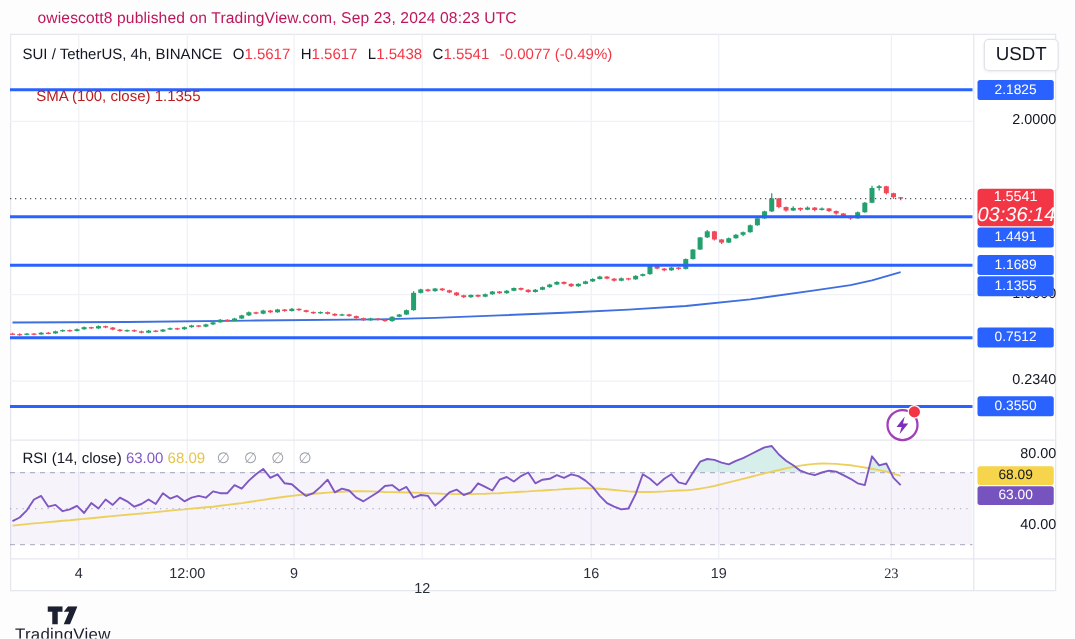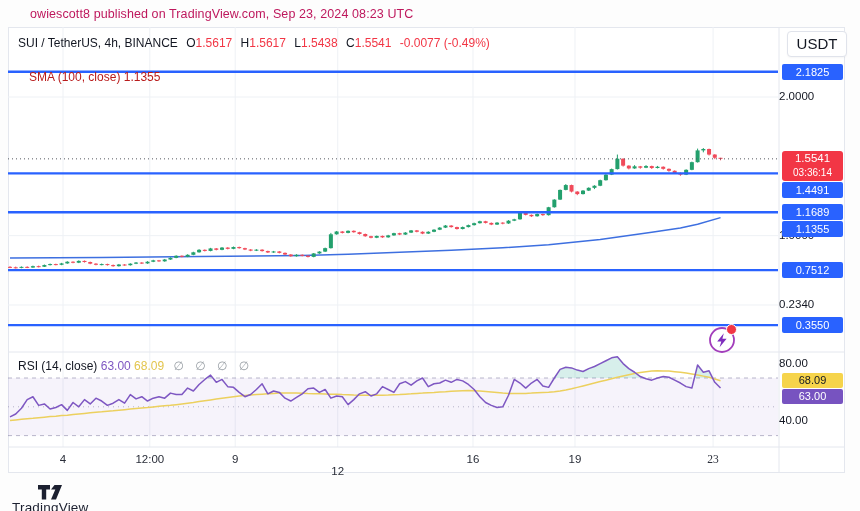--- a/index.html
+++ b/index.html
@@ -10,26 +10,26 @@
   .legend{position:absolute;left:18px;top:36px;font-size:12px;color:#131722;white-space:nowrap;}
   .legend .v-red{color:#f23645;}
   .legend .sep{display:inline-block;width:5px;}
   .legend2{position:absolute;left:18px;top:70px;font-size:12px;color:#b91c1c;white-space:nowrap;margin-left:11px;}
   .legend-rsi{position:absolute;left:18px;top:359px;font-size:12px;color:#131722;white-space:nowrap;}
   .legend-rsi .v-purple{color:#7e57c2;}
   .legend-rsi .v-yellow{color:#e3c54e;}
   .legend-rsi .v-gray{color:#9aa0a6;letter-spacing:4px;margin-left:6px;}
   .usdt-btn{position:absolute;left:787px;top:31px;width:58px;height:24px;background:#fff;border:1px solid #e0e3eb;border-radius:4px;font-size:15px;color:#131722;text-align:center;line-height:24px;box-shadow:0 1px 2px rgba(0,0,0,.04);cursor:pointer;}
   .right-scale{position:absolute;left:779px;top:27px;width:67px;height:420px;}
-  .scale-plain{position:absolute;left:0;width:66px;text-align:left;font-size:11.5px;color:#131722;}
+  .scale-plain{position:absolute;left:0;width:66px;text-align:right;font-size:11.5px;color:#131722;}
   .badge{position:absolute;left:3px;width:61px;text-align:center;font-size:11px;border-radius:2px;color:#fff;}
   .badge.blue{background:#2962ff;height:16px;line-height:16px;}
   .badge.red{background:#f23645;height:30px;border-radius:3px;}
   .badge.red .r1{line-height:15px;font-size:11.5px;}
-  .badge.red .r2{line-height:13px;font-size:10px;}
+  .badge.red .r2{line-height:13px;font-size:16px;font-style:italic;}
   .badge.yellow{background:#f6d44b;color:#131722;height:15px;line-height:15px;}
   .badge.purple{background:#7753c0;height:15px;line-height:15px;}
   .time-axis{position:absolute;left:8px;top:448px;width:837px;height:25px;}
   .time-tick{position:absolute;top:5px;font-size:11.5px;color:#2a2e39;transform:translateX(-50%);}
   .footer{position:absolute;left:12px;top:485px;display:flex;align-items:center;gap:0;flex-direction:column;}
   .footer .brand{font-size:13.5px;color:#1c2030;letter-spacing:.2px;}
   .boost{position:absolute;left:708px;top:326px;width:28px;height:28px;}
   .boost .dot{position:absolute;left:18px;top:-2px;width:9px;height:9px;border-radius:50%;background:#f23645;border:1.5px solid #fff;box-sizing:content-box;}
 </style>
 </head>

